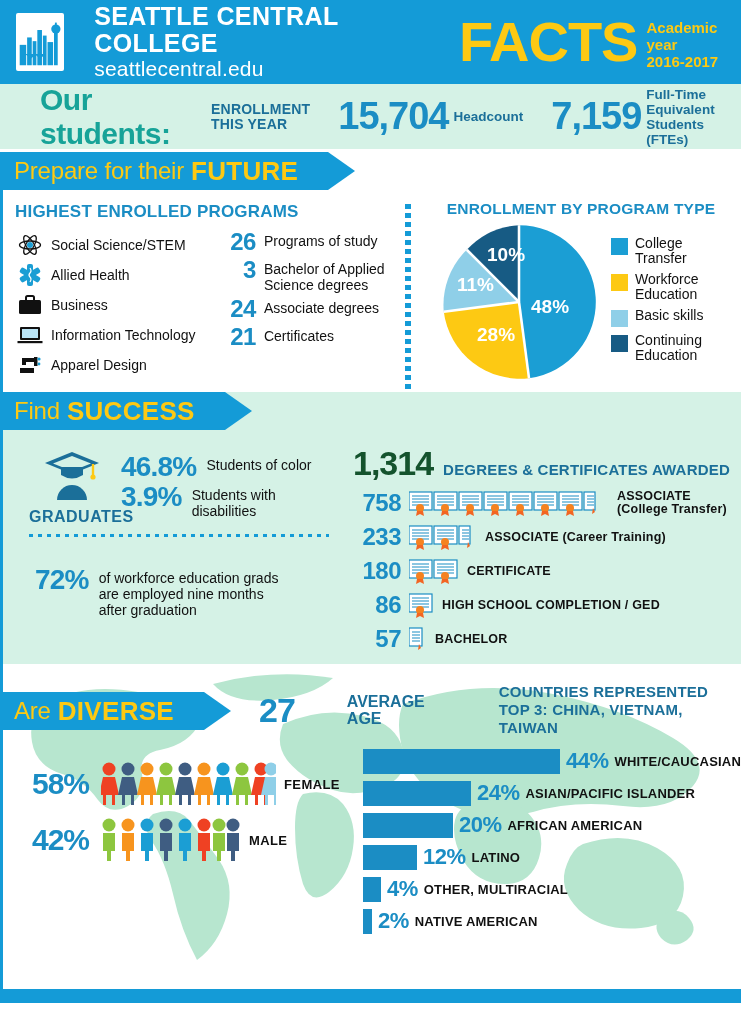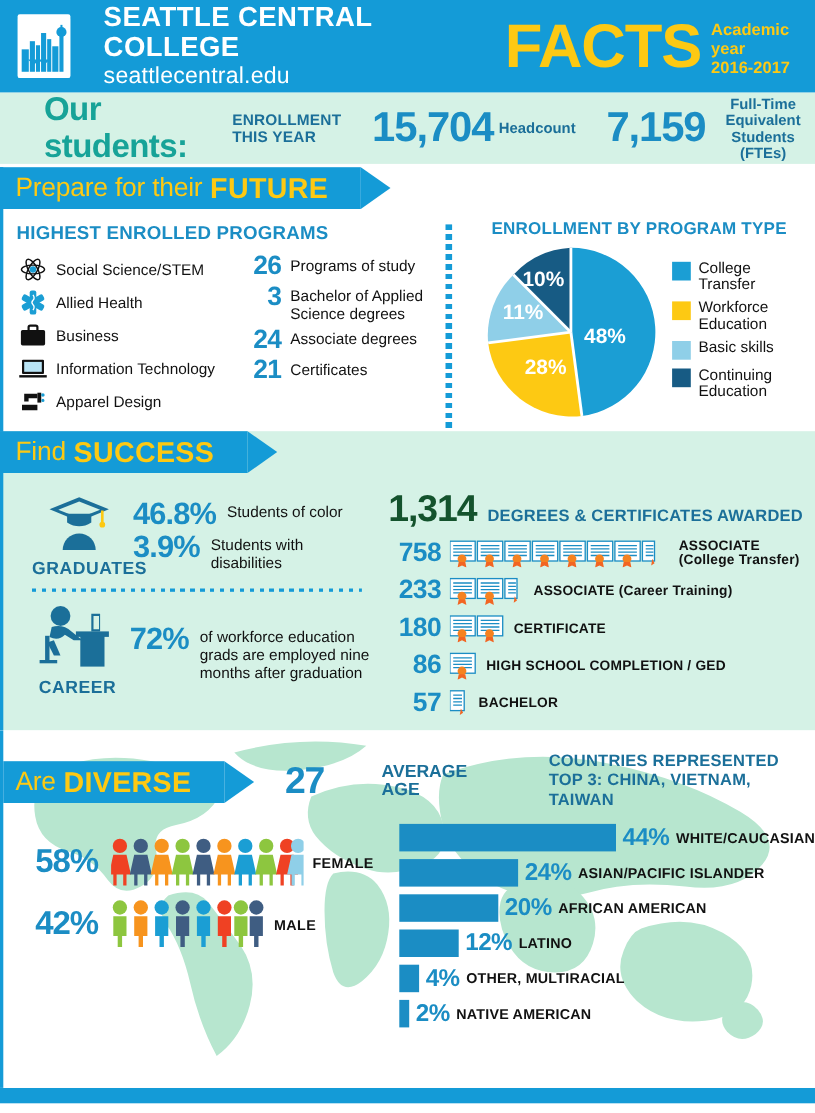--- a/index.html
+++ b/index.html
@@ -48,21 +48,21 @@
   }
   .students-title {
     color:#17a398; font-size:30px; font-weight:bold; letter-spacing:-.5px;
   }
   .enroll-lbl {
     color:#1b6f99; font-size:14px; font-weight:bold; line-height:15px;
     margin-left:12px; letter-spacing:.2px;
   }
   .big-num { color:#1b8dc4; font-size:38px; font-weight:bold; letter-spacing:-1px; }
   .num-sub { color:#1b6f99; font-size:13.5px; font-weight:bold; line-height:15px; }
-  .nb-group { display:flex; align-items:center; margin-left:28px;text-align:center; }
+  .nb-group { display:flex; align-items:center; margin-left:28px; }
   .nb-group .num-sub { margin-left:5px; }
 
   
   .sec-future { position:relative; height:240px; background:#fff;
                 border-left:3px solid #149bd7; }
   .banner {
     display:inline-flex; align-items:center; height:38px;
     background:#149bd7; position:relative; padding:0 30px 0 14px;
     margin-left:-3px;
   }
@@ -323,21 +323,21 @@
               <g stroke="#fff" stroke-width="1.6" fill="none">
                 <path d="M50 50 L50 2"></path>
                   <path d="M50 50 L56.26 97.59"></path>
                 <path d="M50 50 L2.98 56.07"></path>
                   <path d="M50 50 L17.36 17.36"></path>
               </g>
             </svg>
             <span class="pie-lbl" style="left:92px; top:74px;">48%</span>
             <span class="pie-lbl" style="left:38px; top:102px;">28%</span>
             <span class="pie-lbl" style="left:18px; top:52px;">11%</span>
-            <span class="pie-lbl" style="left:36px; top:22px;">10%</span>
+            <span class="pie-lbl" style="left:48px; top:22px;">10%</span>
           </div>
 
           <div class="legend">
             <div class="leg-row">
               <span class="leg-sw" style="background:#1b9ed4"></span>
               <span class="leg-txt">
                 <span style="display:block">College</span>
                 <span style="display:block">Transfer</span>
               </span>
             </div>
@@ -395,36 +395,20 @@
             <div class="stat-row">
               <span class="stat-pct">3.9%</span>
               <span class="stat-txt" style="max-width:120px">Students with disabilities</span>
             </div>
           </div>
         </div>
 
         <div class="hdots"></div>
 
         <div class="career-block">
-          <div class="icon-col">
-            <span>
-              <svg width="74" height="62" viewBox="0 0 74 62">
-                <circle cx="22" cy="12" r="9" fill="#1b6f99"></circle>
-                <path d="M14 22 q10 -3 18 4 l10 8 h-8 l-8 -5 q-6 6 -14 2 z" fill="#1b6f99"></path>
-                <path d="M16 34 l6 14 h-6 l-6 -12 z" fill="#1b6f99"></path>
-                <rect x="8" y="30" width="4" height="22" fill="#1b6f99"></rect>
-                <rect x="3" y="52" width="16" height="3" fill="#1b6f99"></rect>
-                <rect x="40" y="30" width="22" height="28" fill="#1b6f99"></rect>
-                <rect x="36" y="26" width="30" height="5" fill="#1b6f99"></rect>
-                <path d="M50 10 h8 v16 h-8 z" fill="#1b6f99"></path>
-                <path d="M52 12 h5 v12 h-5 z" fill="#d5f2e6"></path>
-              </svg>
-            </span>
-            <div class="icon-cap">CAREER</div>
-          </div>
           <div class="stat-rows" style="padding-top:18px">
             <div class="stat-row">
               <span class="stat-pct">72%</span>
               <span class="stat-txt" style="max-width:180px">of workforce education grads are employed nine months after graduation</span>
             </div>
           </div>
         </div>
       </div>
 
       <div class="succ-right">

